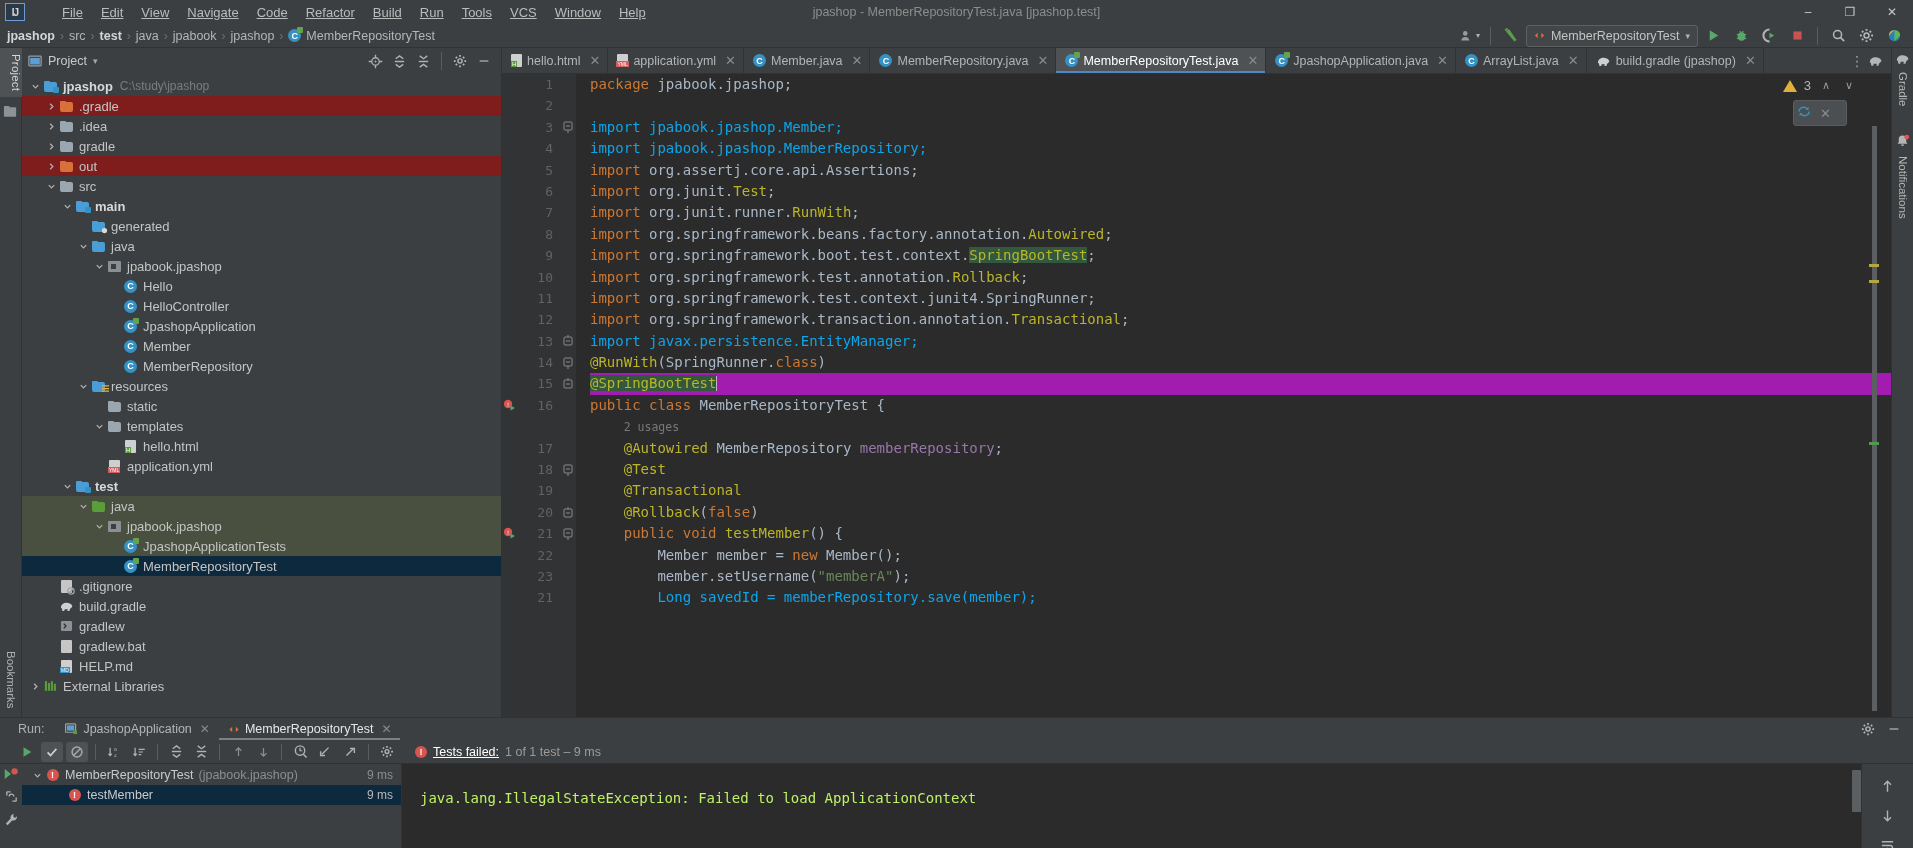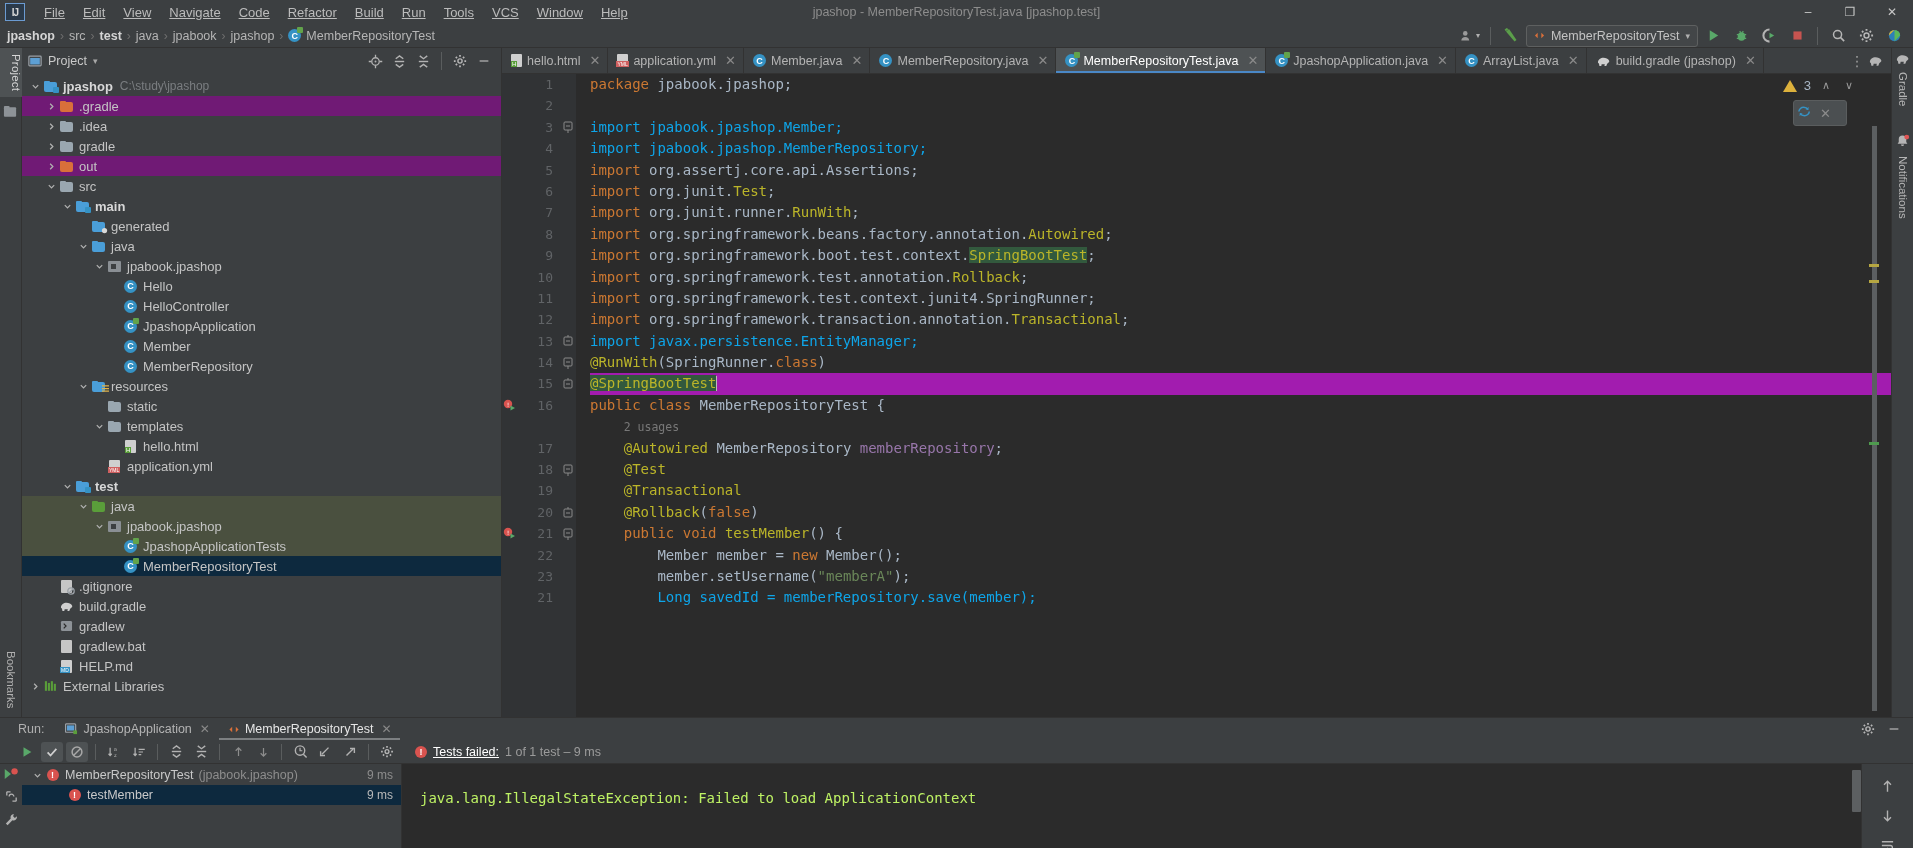--- a/index.html
+++ b/index.html
@@ -12,21 +12,21 @@
     overflow: hidden;
   }
   .ide { width: 1913px; height: 848px; display: flex; flex-direction: column; position: relative; }
 
   
   .titlebar {
     height: 24px; background: #3c3f41; display: flex; align-items: center;
     flex: 0 0 24px; position: relative;
   }
   .ij-logo {
-    width: 20px; height: 18px; margin-left: 5px; margin-right: 10px;
+    width: 20px; height: 18px; margin-left: 5px; margin-right: 28px;
     border: 1px solid #6b9bd2; background: #2b3a4a;
     display: flex; align-items: center; justify-content: center;
     font-size: 10px; font-weight: bold; color: #d6d6d6; letter-spacing: -1px;
   }
   .menu { display: flex; align-items: center; gap: 0px; }
   .menu-item {
     padding: 2px 9px; font-size: 13px; color: #bbbbbb; cursor: default; white-space: nowrap;
   }
   .menu-item u { text-decoration: underline; }
   .win-title {
@@ -74,21 +74,21 @@
 
   
   .project-panel { width: 480px; flex: 0 0 480px; display:flex; flex-direction:column; background:#3c3f41; border-right:1px solid #323232; min-height:0;}
   .pp-header { height: 26px; display:flex; align-items:center; padding: 0 6px; gap:6px; flex:0 0 26px;}
   .pp-title { font-size:12.5px; color:#c9c9c9; }
   .pp-header-right { margin-left:auto; display:flex; align-items:center; gap:2px; }
   .pp-icon { width:22px; height:20px; display:flex; align-items:center; justify-content:center; border-radius:3px;}
   .tree { flex:1 1 auto; overflow:hidden; background:#3c3f41; font-size:13px; padding-top:2px; }
   .tnode { display:flex; align-items:center; height:20px; white-space:nowrap; padding-right:6px;}
   .tnode.sel { background:#0d293e; }
-  .tnode.hl  { background:#701a75; }
+  .tnode.hl  { background:#7f1d1d; }
   .tnode.grp { background:#4a503f; }
   .arrow { width:14px; flex:0 0 14px; display:flex; align-items:center; justify-content:center; color:#a0a0a0; font-size:9px;}
   .ticon { width:17px; flex:0 0 17px; display:flex; align-items:center; justify-content:center; margin-right:4px;}
   .tlabel { color:#c4c4c4; font-size:13px; }
   .tlabel.b { font-weight:bold; color:#d8d8d8;}
   .tpath { color:#7a7d80; font-size:12px; margin-left:7px;}
 
   
   .editor-col { flex:1 1 auto; display:flex; flex-direction:column; min-width:0; min-height:0; background:#2b2b2b;}
   .tabbar { height:26px; flex:0 0 26px; background:#3c3f41; display:flex; align-items:stretch; border-bottom:1px solid #323232; overflow:hidden;}

